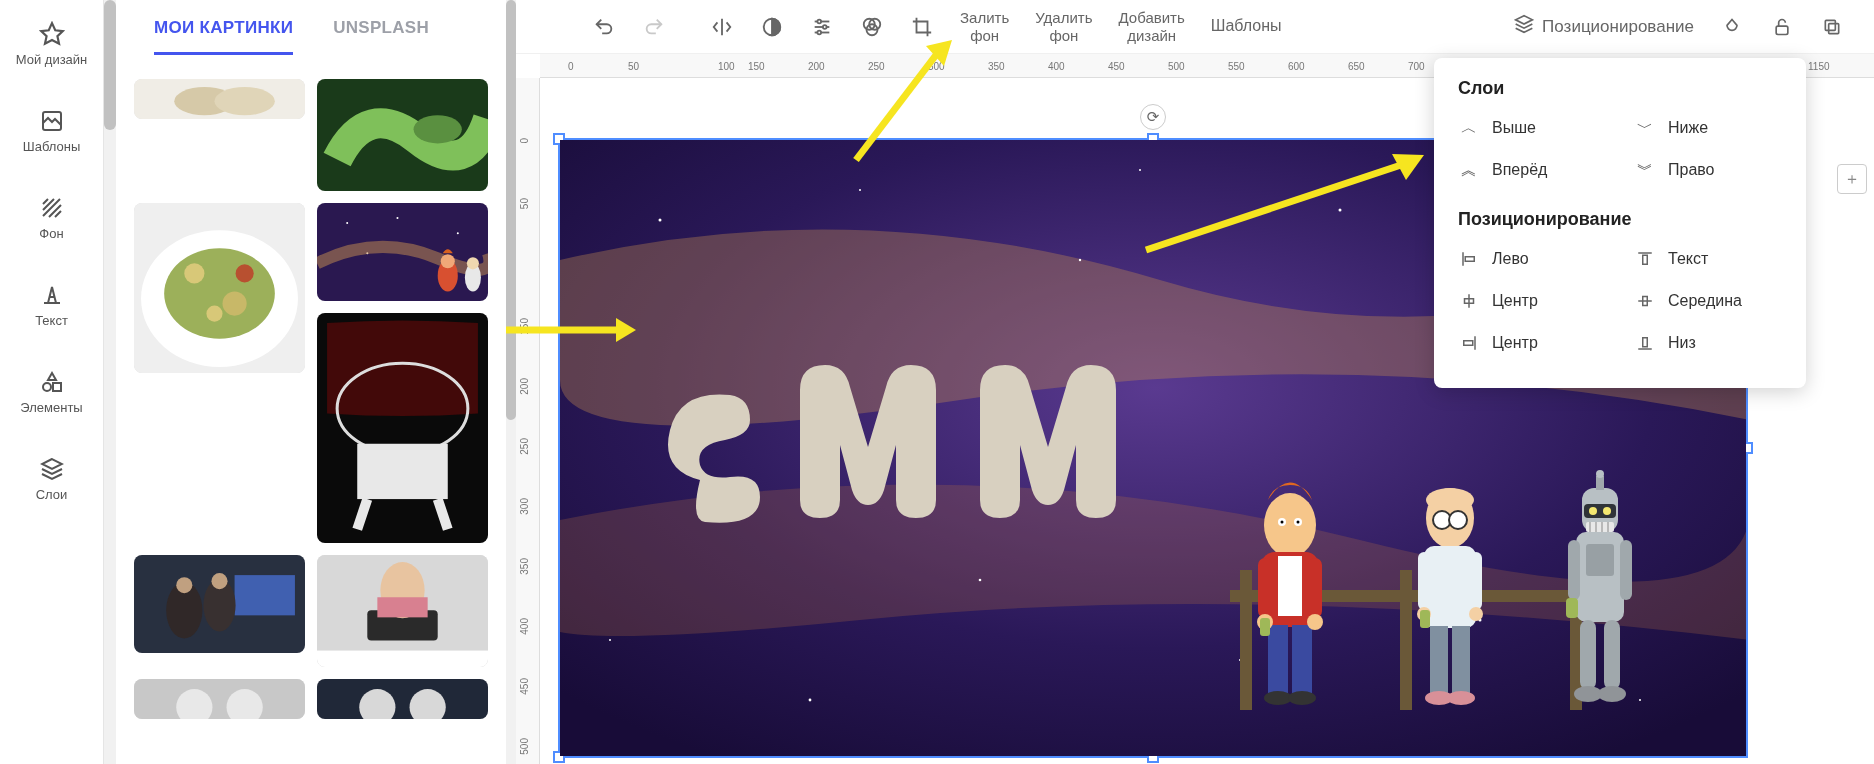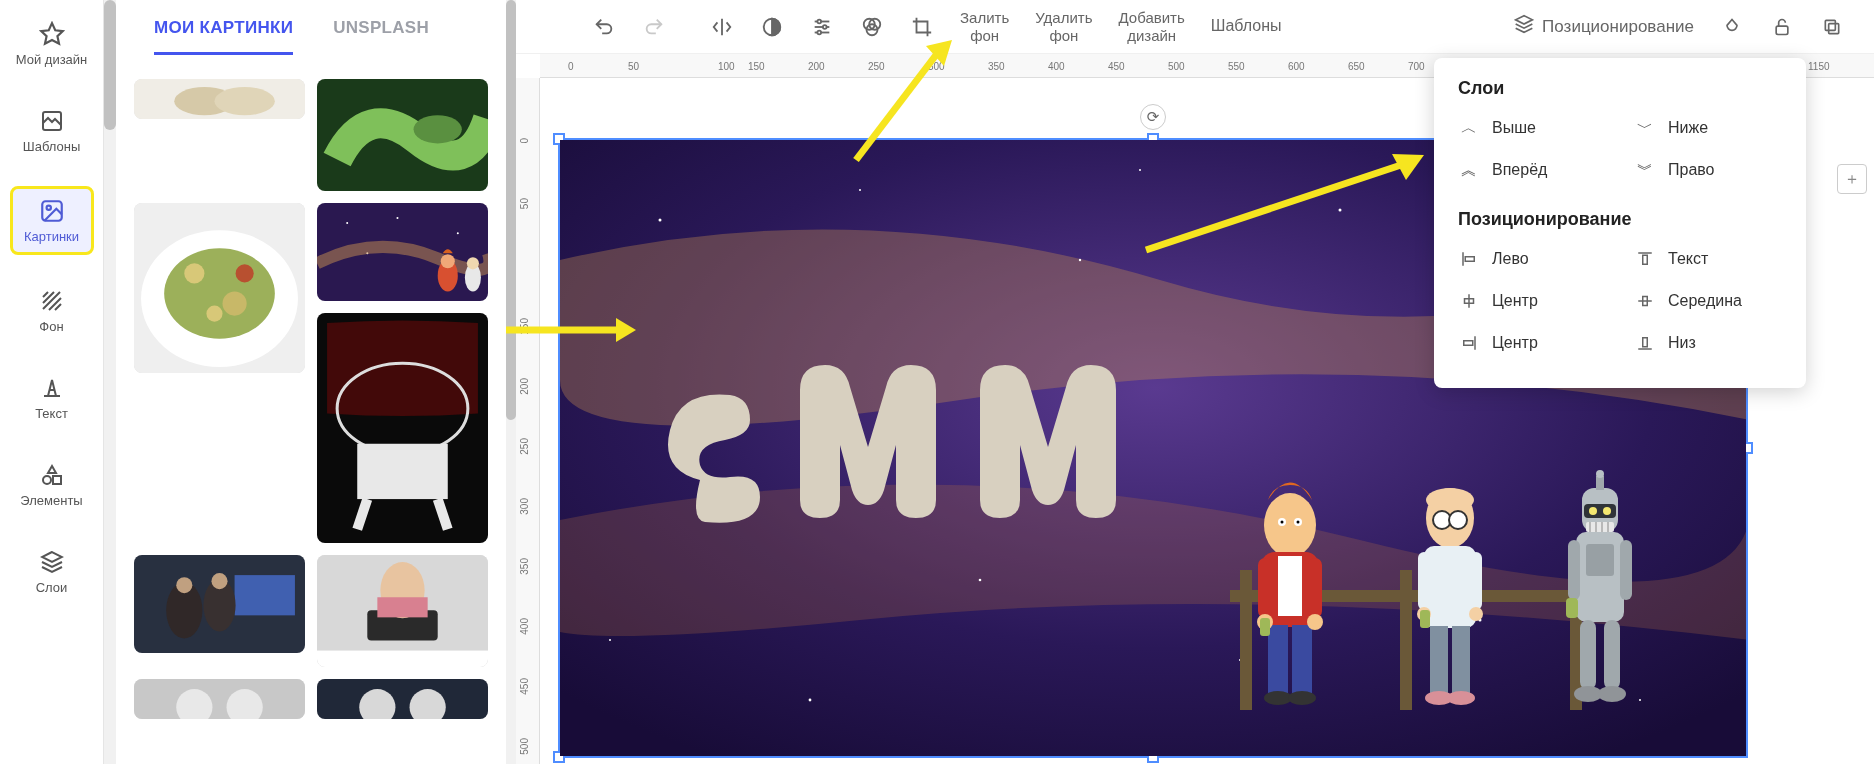--- a/index.html
+++ b/index.html
@@ -75,30 +75,20 @@
     <span class="nav-label">Мой дизайн</span>
   </div>
   <div class="nav-item">
     <span class="nav-icon">
       <svg width="24" height="24" viewBox="0 0 24 24" fill="none" stroke="currentColor" stroke-width="2">
           <rect x="3" y="3" width="18" height="18" rx="2"></rect>
           <path d="M3 14l5-5 4 4 3-3 6 6"></path>
         </svg>
     </span>
     <span class="nav-label">Шаблоны</span>
-  </div>
-  <div class="nav-item active">
-    <span class="nav-icon">
-      <svg width="26" height="26" viewBox="0 0 24 24" fill="none" stroke="currentColor" stroke-width="2">
-          <rect x="3" y="3" width="18" height="18" rx="3"></rect>
-          <circle cx="9" cy="9" r="2"></circle>
-          <path d="M21 15l-5-5L5 21"></path>
-        </svg>
-    </span>
-    <span class="nav-label">Картинки</span>
   </div>
   <div class="nav-item">
     <span class="nav-icon">
       <svg width="24" height="24" viewBox="0 0 24 24" fill="none" stroke="currentColor" stroke-width="2">
           <path d="M3 8l5-5M3 14l11-11M3 20l17-17M9 21l12-12M15 21l6-6"></path>
         </svg>
     </span>
     <span class="nav-label">Фон</span>
   </div>
   <div class="nav-item">

